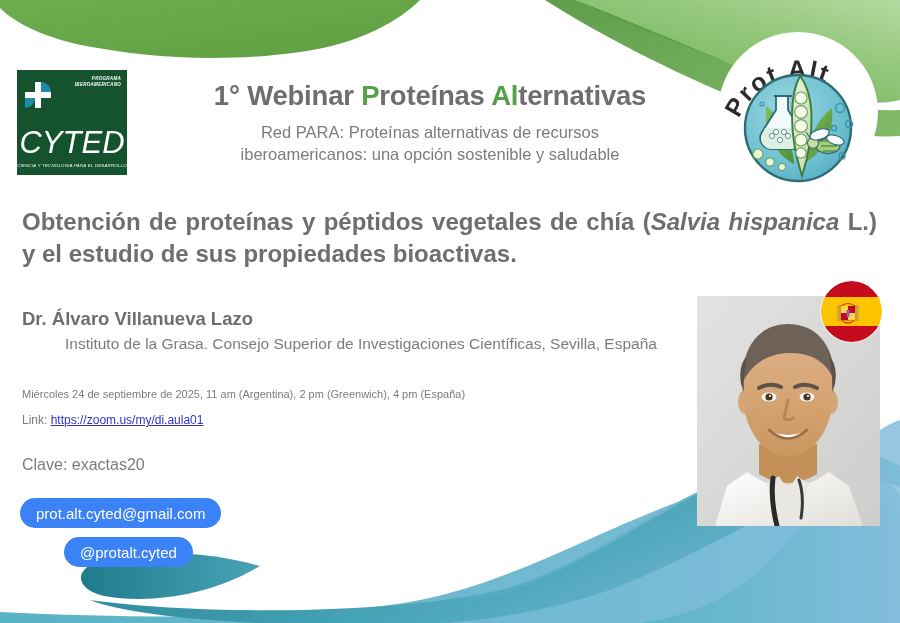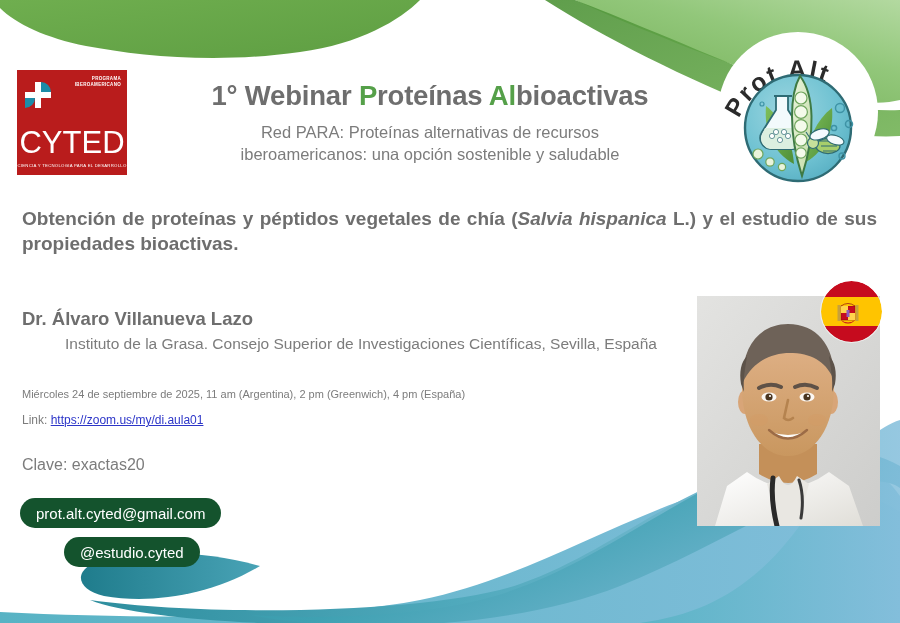--- a/index.html
+++ b/index.html
@@ -27,22 +27,23 @@
     pointer-events: none;
   }
 
   
   #cyted-logo {
     position: absolute;
     left: 17px;
     top: 70px;
     width: 110px;
     height: 105px;
-    background: #b91c1c;
+    background: #14532d;
     box-sizing: border-box;
+    font-style: italic;
   }
   #cyted-programa {
     position: absolute;
     right: 6px;
     top: 6px;
     text-align: right;
     color: #ffffff;
     font-size: 4.5px;
     line-height: 1.35;
     letter-spacing: .3px;
@@ -111,21 +112,21 @@
     width: 152px;
     height: 152px;
   }
 
   
   #talk-title {
     position: absolute;
     left: 22px;
     top: 206px;
     width: 855px;
-    font-size: 19px;
+    font-size: 24px;
     font-weight: bold;
     color: #6E6E6E;
     line-height: 1.34;
     text-align: justify;
     text-justify: inter-word;
   }
   #talk-title .ital { font-style: italic; }
 
   
   #speaker-name {
@@ -171,21 +172,21 @@
     position: absolute;
     left: 22px;
     top: 456px;
     font-size: 16px;
     color: #7C7C7C;
   }
 
   
   .pill {
     position: absolute;
-    background: #14532d;
+    background: #3b82f6;
     color: #ffffff;
     border-radius: 18px;
     font-size: 15px;
     display: flex;
     align-items: center;
     justify-content: center;
     box-sizing: border-box;
     padding: 0 16px;
     height: 30px;
     white-space: nowrap;
@@ -295,21 +296,21 @@
     <svg id="cyted-cross" viewBox="0 0 26 26" xmlns="http://www.w3.org/2000/svg">
       <path d="M10,0 h6 v10 h10 v6 h-10 v10 h-6 v-10 h-10 v-6 h10 z" fill="#ffffff"></path>
       <path d="M16,0 a10,10 0 0 1 10,10 h-10 z" fill="#1C8CA8"></path>
       <path d="M10,16 a10,10 0 0 1 -10,10 v-10 z" fill="#1C8CA8"></path>
     </svg>
     <div id="cyted-word">CYTED</div>
     <div id="cyted-tagline">CIENCIA Y TECNOLOGIA PARA EL DESARROLLO</div>
   </div>
 
   <div id="header-title">
-    <span>1° Webinar </span><span class="tg">P</span><span>roteínas </span><span class="tg">Al</span><span>bioactivas</span>
+    <span>1° Webinar </span><span class="tg">P</span><span>roteínas </span><span class="tg">Al</span><span>ternativas</span>
   </div>
 
   <div id="header-subtitle">
     <div>Red PARA: Proteínas alternativas de recursos</div>
     <div>iberoamericanos: una opción sostenible y saludable</div>
   </div>
 
   <svg id="protalt-logo" viewBox="0 0 152 152" xmlns="http://www.w3.org/2000/svg">
     <defs>
       <radialGradient id="gCircle" cx="0.4" cy="0.35" r="0.8">
@@ -381,21 +382,21 @@
   <div id="speaker-datetime">Miércoles 24 de septiembre de 2025, 11 am (Argentina), 2 pm (Greenwich), 4 pm (España)</div>
 
   <div id="link-row">
     <span>Link: </span><a href="#">https://zoom.us/my/di.aula01</a>
   </div>
   <div id="clave-row">
     <span>Clave: </span><span>exactas20</span>
   </div>
 
   <div class="pill" id="pill-email">prot.alt.cyted@gmail.com</div>
-  <div class="pill" id="pill-social">@estudio.cyted</div>
+  <div class="pill" id="pill-social">@protalt.cyted</div>
 
   <div id="speaker-photo">
     <svg viewBox="0 0 183 230" width="183" height="230" xmlns="http://www.w3.org/2000/svg">
       <defs>
         <linearGradient id="gBg" x1="0" y1="0" x2="1" y2="1">
           <stop offset="0%" stop-color="#E3E3E1"></stop>
           <stop offset="100%" stop-color="#CDCDCB"></stop>
         </linearGradient>
         <linearGradient id="gSkin" x1="0" y1="0" x2="0" y2="1">
           <stop offset="0%" stop-color="#E2B48C"></stop>

